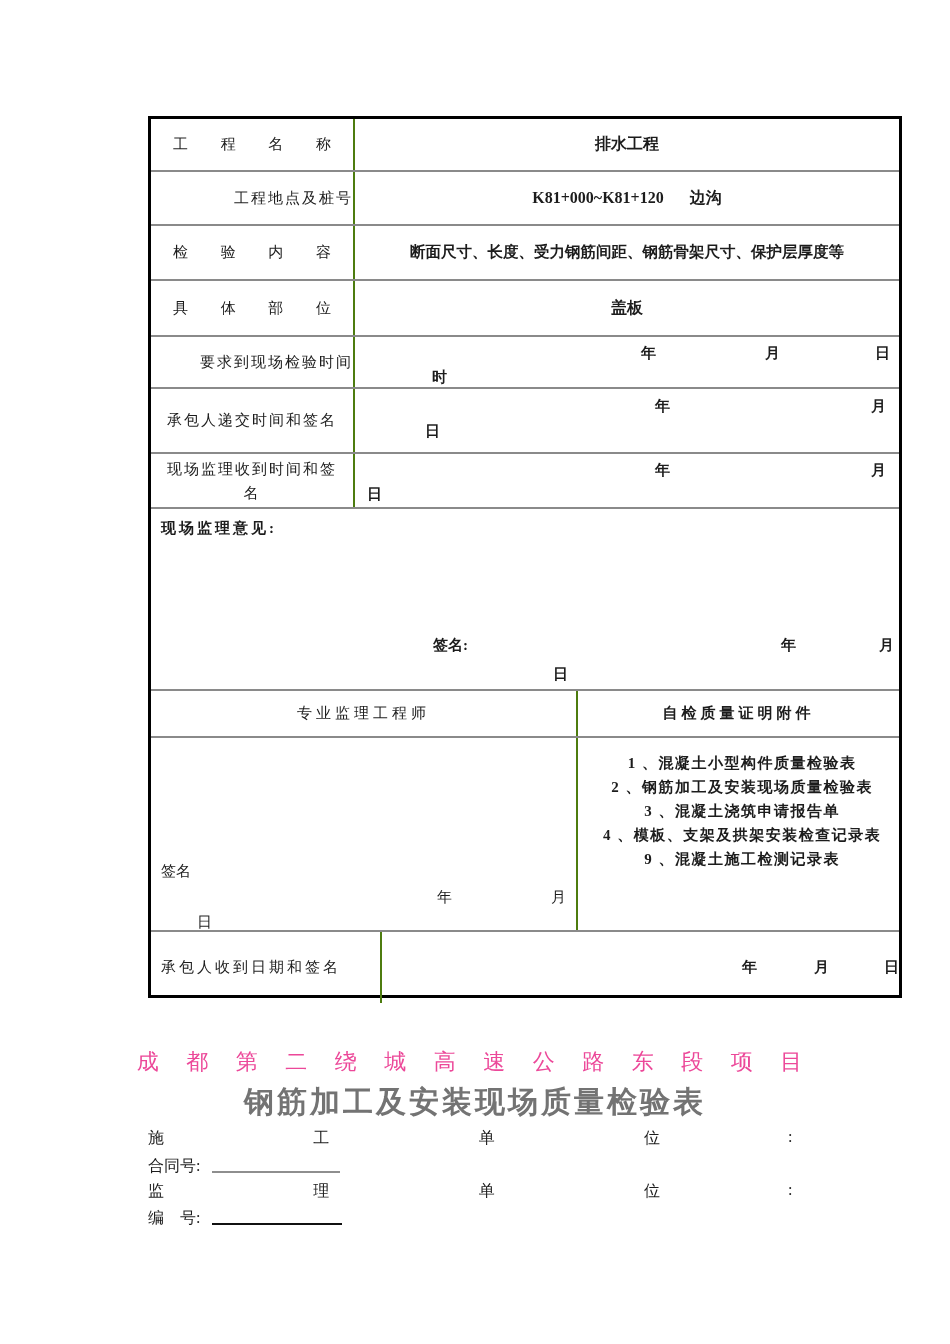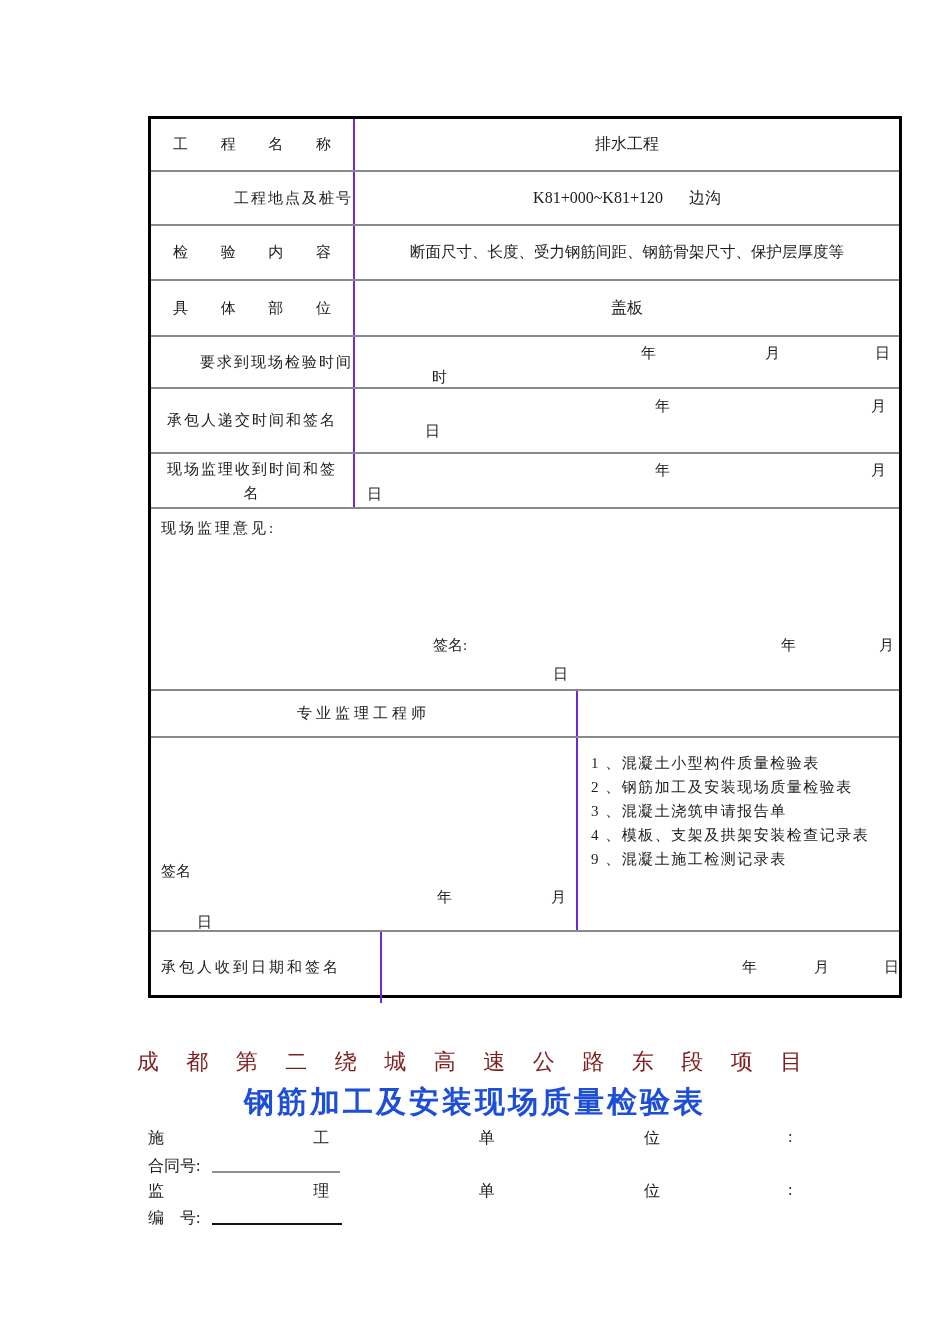--- a/index.html
+++ b/index.html
@@ -13,27 +13,27 @@
   .tbl {
     position:absolute; left:148px; top:116px; width:754px; height:882px;
     border:3px solid #000000; background:#ffffff;
   }
   .tr { display:flex; border-bottom:2px solid #8a8a8a; position:relative; }
   .tr:last-child { border-bottom:none; }
   .h53{height:53px}.h54{height:54px}.h56{height:56px}.h55{height:55px}
   .h52{height:52px}.h57{height:65px}.h182{height:182px}.h47{height:47px}
   .h194{height:194px}.h71{height:71px}
   .tl {
-    width:204px; border-right:2px solid #6d28d9; flex:none;
+    width:204px; border-right:2px solid #4d7c0f; flex:none;
     display:flex; flex-direction:column; justify-content:center;
     font-size:15px; position:relative;
   }
   .tl-wide { width:427px; }
   .tl-mid  { width:231px; }
-  .tc { flex:1; position:relative; font-size:16px; }
+  .tc { flex:1; position:relative; font-size:16px;font-weight:bold; }
   .center { display:flex; align-items:center; justify-content:center; }
   .jus { padding:0 22px; }
   .jus > div { text-align:justify; text-align-last:justify; width:100%; }
   .lbl-center { text-align:center; letter-spacing:2px; }
   .lbl-2line { text-align:center; letter-spacing:2px; line-height:24px; }
   .abs { position:absolute; font-size:15px; white-space:nowrap; }
   .ls2 { letter-spacing:2px;text-align:right; }
   
   .r5-y{left:286px;top:7px}.r5-m{left:410px;top:7px}.r5-d{right:9px;top:7px}.r5-h{left:77px;top:31px}
   
@@ -42,32 +42,32 @@
   .r7-y{left:300px;top:7px}.r7-m{right:13px;top:7px}.r7-d{left:12px;top:31px}
   
   .r8-opinion{left:10px;top:10px;letter-spacing:3px;font-size:15px}
   .r8-sign{left:282px;top:127px}.r8-y{left:630px;top:127px}.r8-m{left:728px;top:127px}.r8-d{left:402px;top:156px}
   
   .hdr{display:flex;align-items:center;justify-content:center;font-size:15px;letter-spacing:4px}
   
   .r10-sign{left:10px;top:124px}.r10-y{left:286px;top:150px}.r10-m{left:400px;top:150px}.r10-d{left:46px;top:175px}
   
   .att { padding:13px 6px 0 13px; font-size:15px; letter-spacing:1.5px; }
-  .att > div { line-height:24px; white-space:nowrap; }
+  .att > div { line-height:24px; white-space:nowrap;text-align:center; }
   
   .r11-lbl{ padding-left:10px; letter-spacing:3px; }
   .r11-y{left:360px;top:26px}.r11-m{left:432px;top:26px}.r11-d{left:502px;top:26px}
   
   .proj-title {
     position:absolute; left:0; top:1047px; width:950px; text-align:center;
-    font-size:22px; letter-spacing:11px; color:#7f1d1d;
+    font-size:22px; letter-spacing:11px; color:#ec4899;
   }
   .form-title {
     position:absolute; left:0; top:1082px; width:950px; text-align:center;
-    font-size:30px; font-weight:bold; letter-spacing:3px; color:#1d4ed8;
+    font-size:30px; font-weight:bold; letter-spacing:3px; color:#737373;
   }
   .foot-line { position:absolute; left:148px; font-size:16px; white-space:nowrap; }
   .spread { width:512px; display:inline-block; text-align:justify; text-align-last:justify; }
   .colon { position:absolute; left:640px; top:0; }
   .fl-1{top:1128px}.fl-2{top:1156px}.fl-3{top:1181px}.fl-4{top:1208px}
   .fill-line { display:inline-block; height:14px; vertical-align:-2px; margin-left:8px; }
   .fill-gray { width:128px; border-bottom:2px solid #8e8e8e; }
   .fill-black{ width:130px; border-bottom:2px solid #111111; }
 </style>
 </head>
@@ -156,20 +156,23 @@
         <span class="abs r8-y">年</span>
         <span class="abs r8-m">月</span>
         <span class="abs r8-d">日</span>
       </div>
     </div>
 
     <div class="tr h47">
       <div class="tl tl-wide hdr">
         <span>专业监理工程师</span>
       </div>
+      <div class="tc hdr">
+        <span>自检质量证明附件</span>
+      </div>
     </div>
 
     <div class="tr h194">
       <div class="tl tl-wide">
         <span class="abs r10-sign">签名</span>
         <span class="abs r10-y">年</span>
         <span class="abs r10-m">月</span>
         <span class="abs r10-d">日</span>
       </div>
       <div class="tc">

